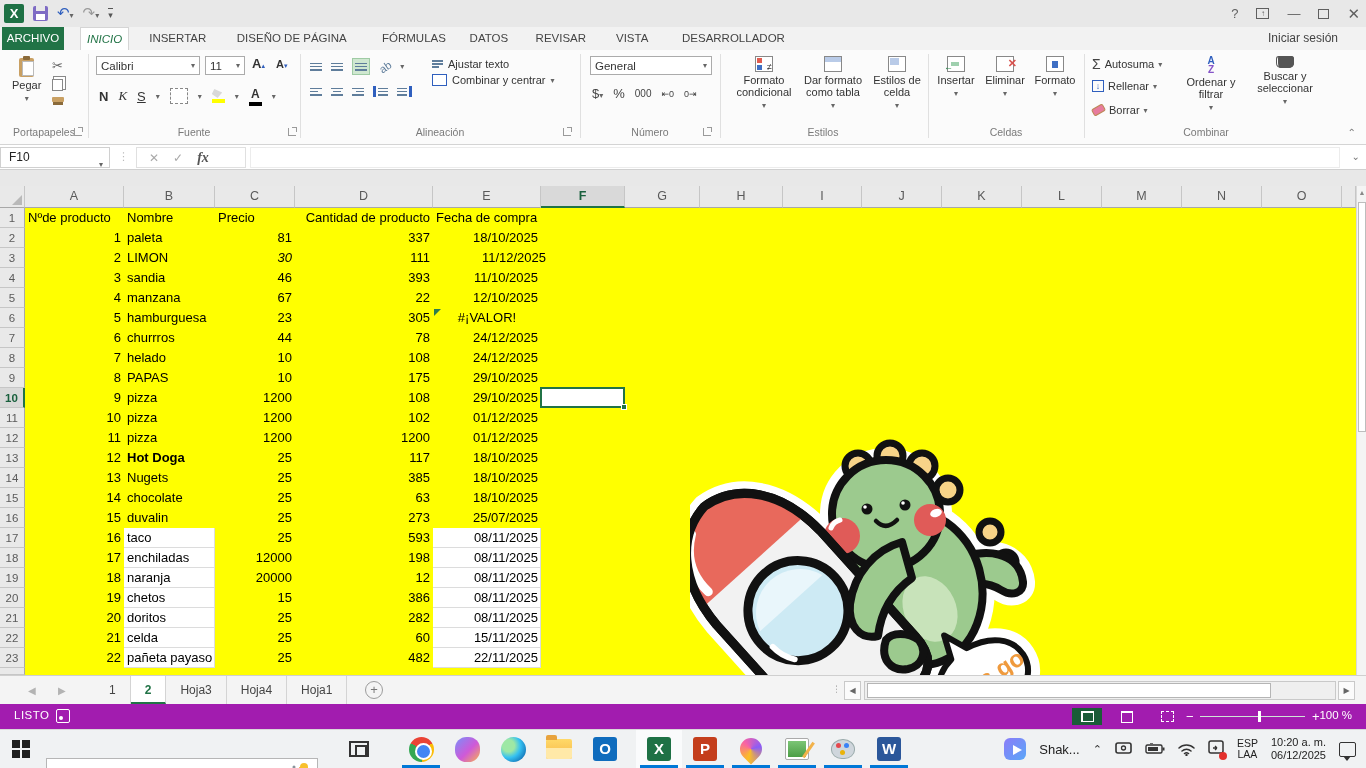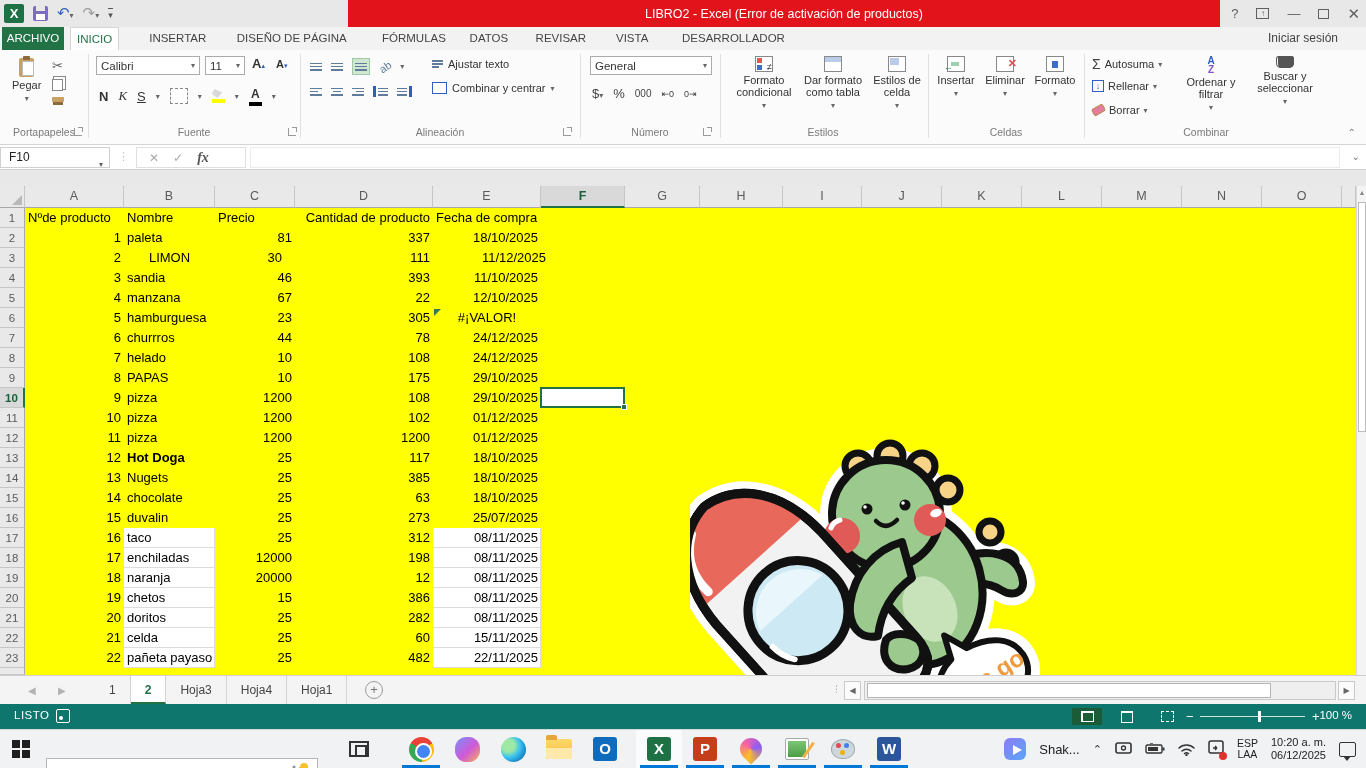--- a/index.html
+++ b/index.html
@@ -84,21 +84,21 @@
   #tabs-list { position:absolute; left:95px; top:0; height:28px; display:flex; align-items:stretch; }
   .stab { padding:0 14px; line-height:28px; border-right:1px solid #d4d4d4; color:#444; }
   .stab.active { background:#fff; color:#217346; font-weight:bold; border-bottom:2px solid #217346; }
   #addsheet { position:absolute; left:365px; top:5px; width:18px; height:18px; border:1px solid #9c9c9c; border-radius:50%; color:#777; text-align:center; line-height:16px; font-size:13px; }
   #hsplit { position:absolute; left:832px; top:8px; color:#9a9a9a; font-size:9px; letter-spacing:-1px; }
   .hbtn { position:absolute; top:5px; width:17px; height:19px; border:1px solid #c9c9c9; background:#fbfbfb; color:#666; font-size:8px; text-align:center; line-height:18px; }
   #htrack { position:absolute; left:864px; top:5px; width:472px; height:19px; background:#efefef; border:1px solid #c9c9c9; }
   #hthumb { position:absolute; left:2px; top:1px; width:404px; height:15px; background:#fff; border:1px solid #b5b5b5; }
 
   
-  #statusbar { position:absolute; left:0; top:704px; width:1366px; height:25px; background:#0f766e; color:#fff; font-size:11.5px; }
+  #statusbar { position:absolute; left:0; top:704px; width:1366px; height:25px; background:#a21caf; color:#fff; font-size:11.5px; }
   #macro-ic { position:absolute; left:56px; top:5px; width:14px; height:14px; border:1px solid #fff; border-radius:2px; }
   #macro-ic::after { content:""; position:absolute; left:2px; bottom:2px; width:4px; height:4px; background:#fff; border-radius:50%; }
   .view-ic { position:absolute; top:4px; width:30px; height:17px; display:flex; align-items:center; justify-content:center; }
   .view-ic.on { background:#1a5c38; }
   #zoom-minus,#zoom-plus { position:absolute; top:5px; color:#fff; font-size:13px; }
   #zoom-track { position:absolute; left:1200px; top:12px; width:105px; height:1px; background:#cfe3d6; }
   #zoom-thumb { position:absolute; left:1258px; top:7px; width:3px; height:11px; background:#fff; }
   #zoom-pct { position:absolute; right:14px; top:5px; font-size:11.5px; }
 
   
@@ -146,33 +146,32 @@
 <body>
 
 <div id="titlebar">
   <div id="qat">
     <div class="xl-logo">X</div>
     <div class="floppy"></div>
     <div class="undo">↶<span class="caret">▾</span></div>
     <div class="redo">↷<span class="caret">▾</span></div>
     <div class="qat-caret">▾</div>
   </div>
-  <div id="title-banner">LIBRO2 -  Excel (Error de activación de productos)</div>
   <div id="winctrl">
     <span>?</span>
     <span class="wc-box">↑</span>
     <span>—</span>
     <span class="wc-restore"></span>
     <span style="font-size:15px">✕</span>
   </div>
 </div>
 
 <div id="menubar">
   <div id="file-tab">ARCHIVO</div>
-<div class="mtab active" style="left: 70px;">INICIO</div>
+<div class="mtab active" style="left: 80px; font-style: italic;">INICIO</div>
     <div class="mtab" style="left: 143.2px;">INSERTAR</div>
     <div class="mtab" style="left: 230.8px;">DISEÑO DE PÁGINA</div>
     <div class="mtab" style="left: 376px;">FÓRMULAS</div>
     <div class="mtab" style="left: 463.6px;">DATOS</div>
     <div class="mtab" style="left: 529.6px;">REVISAR</div>
     <div class="mtab" style="left: 610px;">VISTA</div>
     <div class="mtab" style="left: 676px;">DESARROLLADOR</div>
   </div>
 <div id="signin">Iniciar sesión</div>
 
@@ -271,21 +270,21 @@
       </span>
   </div>
   <div style="position:absolute; left:432px; top:8px; display:flex; align-items:center; gap:5px;">
     <span class="bars">
         <i style="width:11px"></i>
         <i style="width:11px"></i>
         <i style="width:7px"></i>
       </span>
     <span>Ajustar texto</span>
   </div>
-  <div style="position:absolute; left:432px; top:32px; display:flex; align-items:center; gap:5px;">
+  <div style="position:absolute; left:432px; top:24px; display:flex; align-items:center; gap:5px;">
     <span class="mini-grid" style="width:15px; height:12px; border-color:#2f5fbe;"></span>
     <span>Combinar y centrar</span>
     <span class="caret">▾</span>
   </div>
   <div class="glabel" style="left:300px; width:280px;">Alineación</div>
   <div class="launcher" style="left:563px;"></div>
   <div class="rsep" style="left:580px;"></div>
 
   <div class="combo" style="left:590px; top:6px; width:122px;">
     <span>General</span>
@@ -457,22 +456,22 @@
     <div class="cell " style="left: 124px; top: 22px; width: 91px;">Nombre</div>
     <div class="cell " style="left: 215px; top: 22px; width: 80px;">Precio</div>
     <div class="cell r" style="left: 295px; top: 22px; width: 138px;">Cantidad de producto</div>
     <div class="cell " style="left: 433px; top: 22px; width: 108px;">Fecha de compra</div>
     <div class="cell r" style="left: 25px; top: 42px; width: 99px;">1</div>
     <div class="cell" style="left: 124px; top: 42px; width: 91px;">paleta</div>
     <div class="cell r" style="left: 215px; top: 42px; width: 80px;">81</div>
     <div class="cell r" style="left: 295px; top: 42px; width: 138px;">337</div>
     <div class="cell r" style="left: 433px; top: 42px; width: 108px;">18/10/2025</div>
     <div class="cell r" style="left: 25px; top: 62px; width: 99px;">2</div>
-    <div class="cell" style="left: 124px; top: 62px; width: 91px; text-align: center;">LIMON</div>
-    <div class="cell r" style="left: 205px; top: 62px; width: 80px;">30</div>
+    <div class="cell" style="left: 124px; top: 62px; width: 91px;">LIMON</div>
+    <div class="cell r" style="left: 215px; top: 62px; width: 80px; font-style: italic;">30</div>
     <div class="cell r" style="left: 295px; top: 62px; width: 138px;">111</div>
     <div class="cell r" style="left: 441px; top: 62px; width: 108px;">11/12/2025</div>
     <div class="cell r" style="left: 25px; top: 82px; width: 99px;">3</div>
     <div class="cell" style="left: 124px; top: 82px; width: 91px;">sandia</div>
     <div class="cell r" style="left: 215px; top: 82px; width: 80px;">46</div>
     <div class="cell r" style="left: 295px; top: 82px; width: 138px;">393</div>
     <div class="cell r" style="left: 433px; top: 82px; width: 108px;">11/10/2025</div>
     <div class="cell r" style="left: 25px; top: 102px; width: 99px;">4</div>
     <div class="cell" style="left: 124px; top: 102px; width: 91px;">manzana</div>
     <div class="cell r" style="left: 215px; top: 102px; width: 80px;">67</div>
@@ -530,21 +529,21 @@
     <div class="cell r" style="left: 295px; top: 302px; width: 138px;">63</div>
     <div class="cell r" style="left: 433px; top: 302px; width: 108px;">18/10/2025</div>
     <div class="cell r" style="left: 25px; top: 322px; width: 99px;">15</div>
     <div class="cell" style="left: 124px; top: 322px; width: 91px;">duvalin</div>
     <div class="cell r" style="left: 215px; top: 322px; width: 80px;">25</div>
     <div class="cell r" style="left: 295px; top: 322px; width: 138px;">273</div>
     <div class="cell r" style="left: 433px; top: 322px; width: 108px;">25/07/2025</div>
     <div class="cell r" style="left: 25px; top: 342px; width: 99px;">16</div>
     <div class="cell" style="left: 124px; top: 342px; width: 91px;">taco</div>
     <div class="cell r" style="left: 215px; top: 342px; width: 80px;">25</div>
-    <div class="cell r" style="left: 295px; top: 342px; width: 138px;">312</div>
+    <div class="cell r" style="left: 295px; top: 342px; width: 138px;">593</div>
     <div class="cell r" style="left: 433px; top: 342px; width: 108px;">08/11/2025</div>
     <div class="cell r" style="left: 25px; top: 362px; width: 99px;">17</div>
     <div class="cell" style="left: 124px; top: 362px; width: 91px;">enchiladas</div>
     <div class="cell r" style="left: 215px; top: 362px; width: 80px;">12000</div>
     <div class="cell r" style="left: 295px; top: 362px; width: 138px;">198</div>
     <div class="cell r" style="left: 433px; top: 362px; width: 108px;">08/11/2025</div>
     <div class="cell r" style="left: 25px; top: 382px; width: 99px;">18</div>
     <div class="cell" style="left: 124px; top: 382px; width: 91px;">naranja</div>
     <div class="cell r" style="left: 215px; top: 382px; width: 80px;">20000</div>
     <div class="cell r" style="left: 295px; top: 382px; width: 138px;">12</div>

